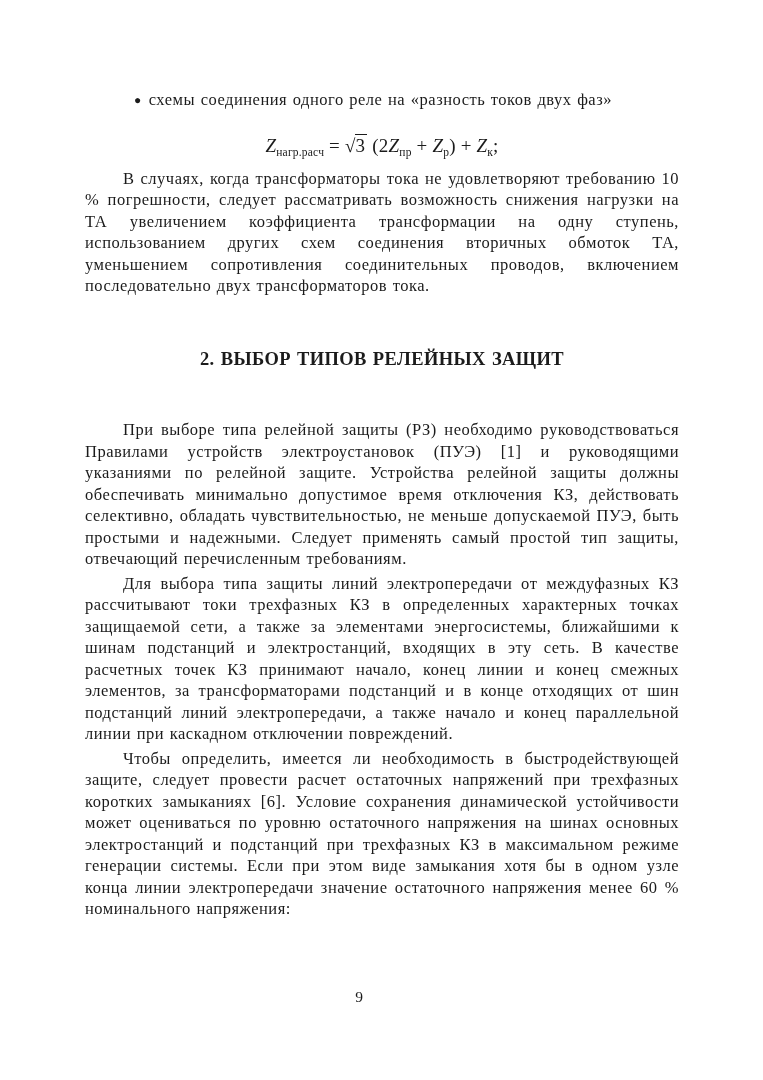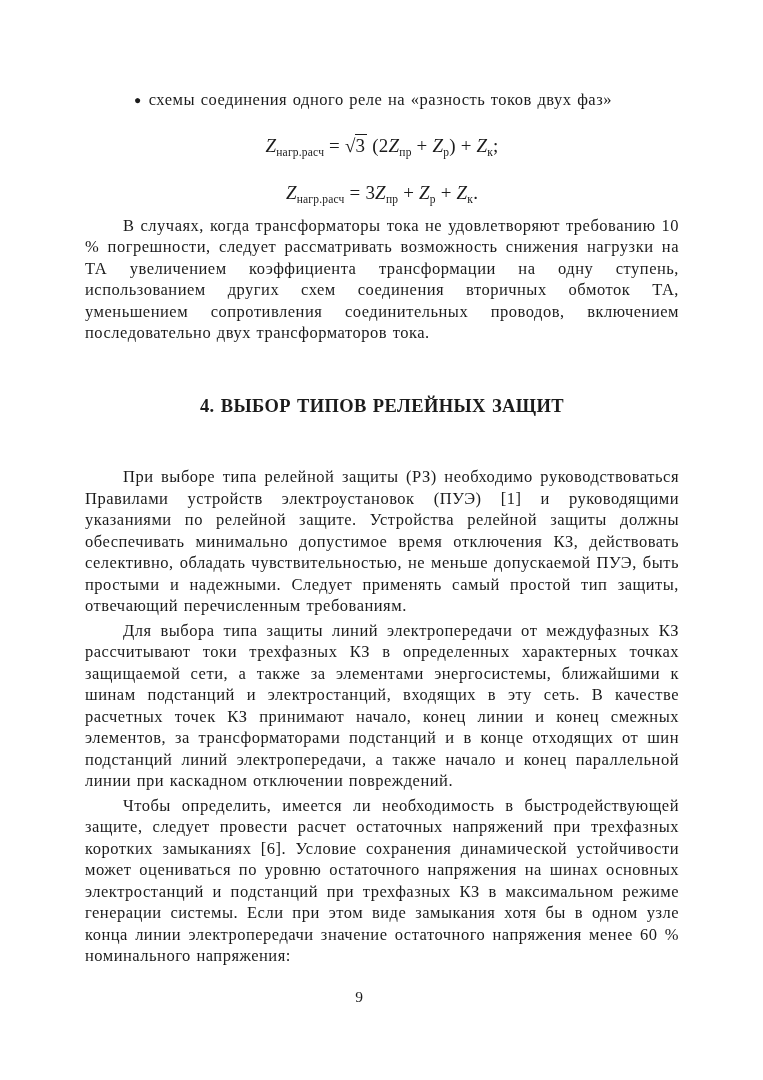--- a/index.html
+++ b/index.html
@@ -85,25 +85,24 @@
 <body>
 
 <div class="page">
   <div class="textblock">
 
     <p class="para bullet-para"><span class="bullet-marker">●</span><span>схемы соединения одного реле на «разность токов двух фаз»</span></p>
 
     <div class="formula"><span class="f-var">Z</span><sub class="f-sub">нагр.расч</sub><span class="f-txt"> = </span><span class="f-rad">√</span><span class="f-ovl">3</span><span class="f-txt"> (2</span><span class="f-var">Z</span><sub class="f-sub">пр</sub><span class="f-txt"> + </span><span class="f-var">Z</span><sub class="f-sub">р</sub><span class="f-txt">) + </span><span class="f-var">Z</span><sub class="f-sub">к</sub><span class="f-txt">;</span></div>
 
 
-    <div class="formula"><span class="f-var">Z</span><sub class="f-sub">нагр.расч</sub><span class="f-txt"> = 3</span><span class="f-var">Z</span><sub class="f-sub">пр</sub><span class="f-txt"> + </span><span class="f-var">Z</span><sub class="f-sub">р</sub><span class="f-txt"> + </span><span class="f-var">Z</span><sub class="f-sub">к</sub><span class="f-txt">.</span></div>
 
     <p class="para">В случаях, когда трансформаторы тока не удовлетворяют требованию 10 %  погрешности, следует рассматривать возможность снижения нагрузки на ТА  увеличением коэффициента трансформации  на одну ступень, использованием других схем соединения вторичных обмоток ТА, уменьшением сопротивления соединительных проводов, включением последовательно двух трансформаторов тока.</p>
 
-    <p class="para section-heading">4. ВЫБОР ТИПОВ РЕЛЕЙНЫХ ЗАЩИТ</p>
+    <p class="para section-heading">2. ВЫБОР ТИПОВ РЕЛЕЙНЫХ ЗАЩИТ</p>
 
     <p class="para">При выборе типа релейной защиты (РЗ) необходимо руководствоваться Правилами устройств электроустановок (ПУЭ) [1]  и руководящими указаниями по релейной защите. Устройства релейной защиты должны обеспечивать минимально допустимое время отключения КЗ, действовать селективно, обладать чувствительностью, не меньше допускаемой ПУЭ, быть простыми и надежными. Следует применять самый простой тип защиты, отвечающий перечисленным требованиям.</p>
 
     <p class="para">Для выбора типа защиты линий электропередачи от междуфазных КЗ рассчитывают токи трехфазных КЗ в определенных характерных точках защищаемой сети, а также за элементами энергосистемы, ближайшими к шинам подстанций и электростанций, входящих в эту сеть. В качестве расчетных точек КЗ принимают начало,  конец линии и конец смежных элементов, за трансформаторами подстанций и в конце отходящих от шин подстанций линий электропередачи, а также начало и конец параллельной линии при каскадном отключении повреждений.</p>
 
     <p class="para">Чтобы определить, имеется ли необходимость в быстродействующей защите, следует провести расчет остаточных напряжений при трехфазных коротких замыканиях [6]. Условие сохранения динамической устойчивости может  оцениваться по уровню остаточного напряжения на шинах основных электростанций и подстанций при трехфазных КЗ в максимальном режиме генерации системы. Если при этом виде замыкания хотя бы в одном узле конца линии электропередачи значение остаточного напряжения менее 60 % номинального напряжения:</p>
 
   </div>
 
   <div class="page-number">9</div>

